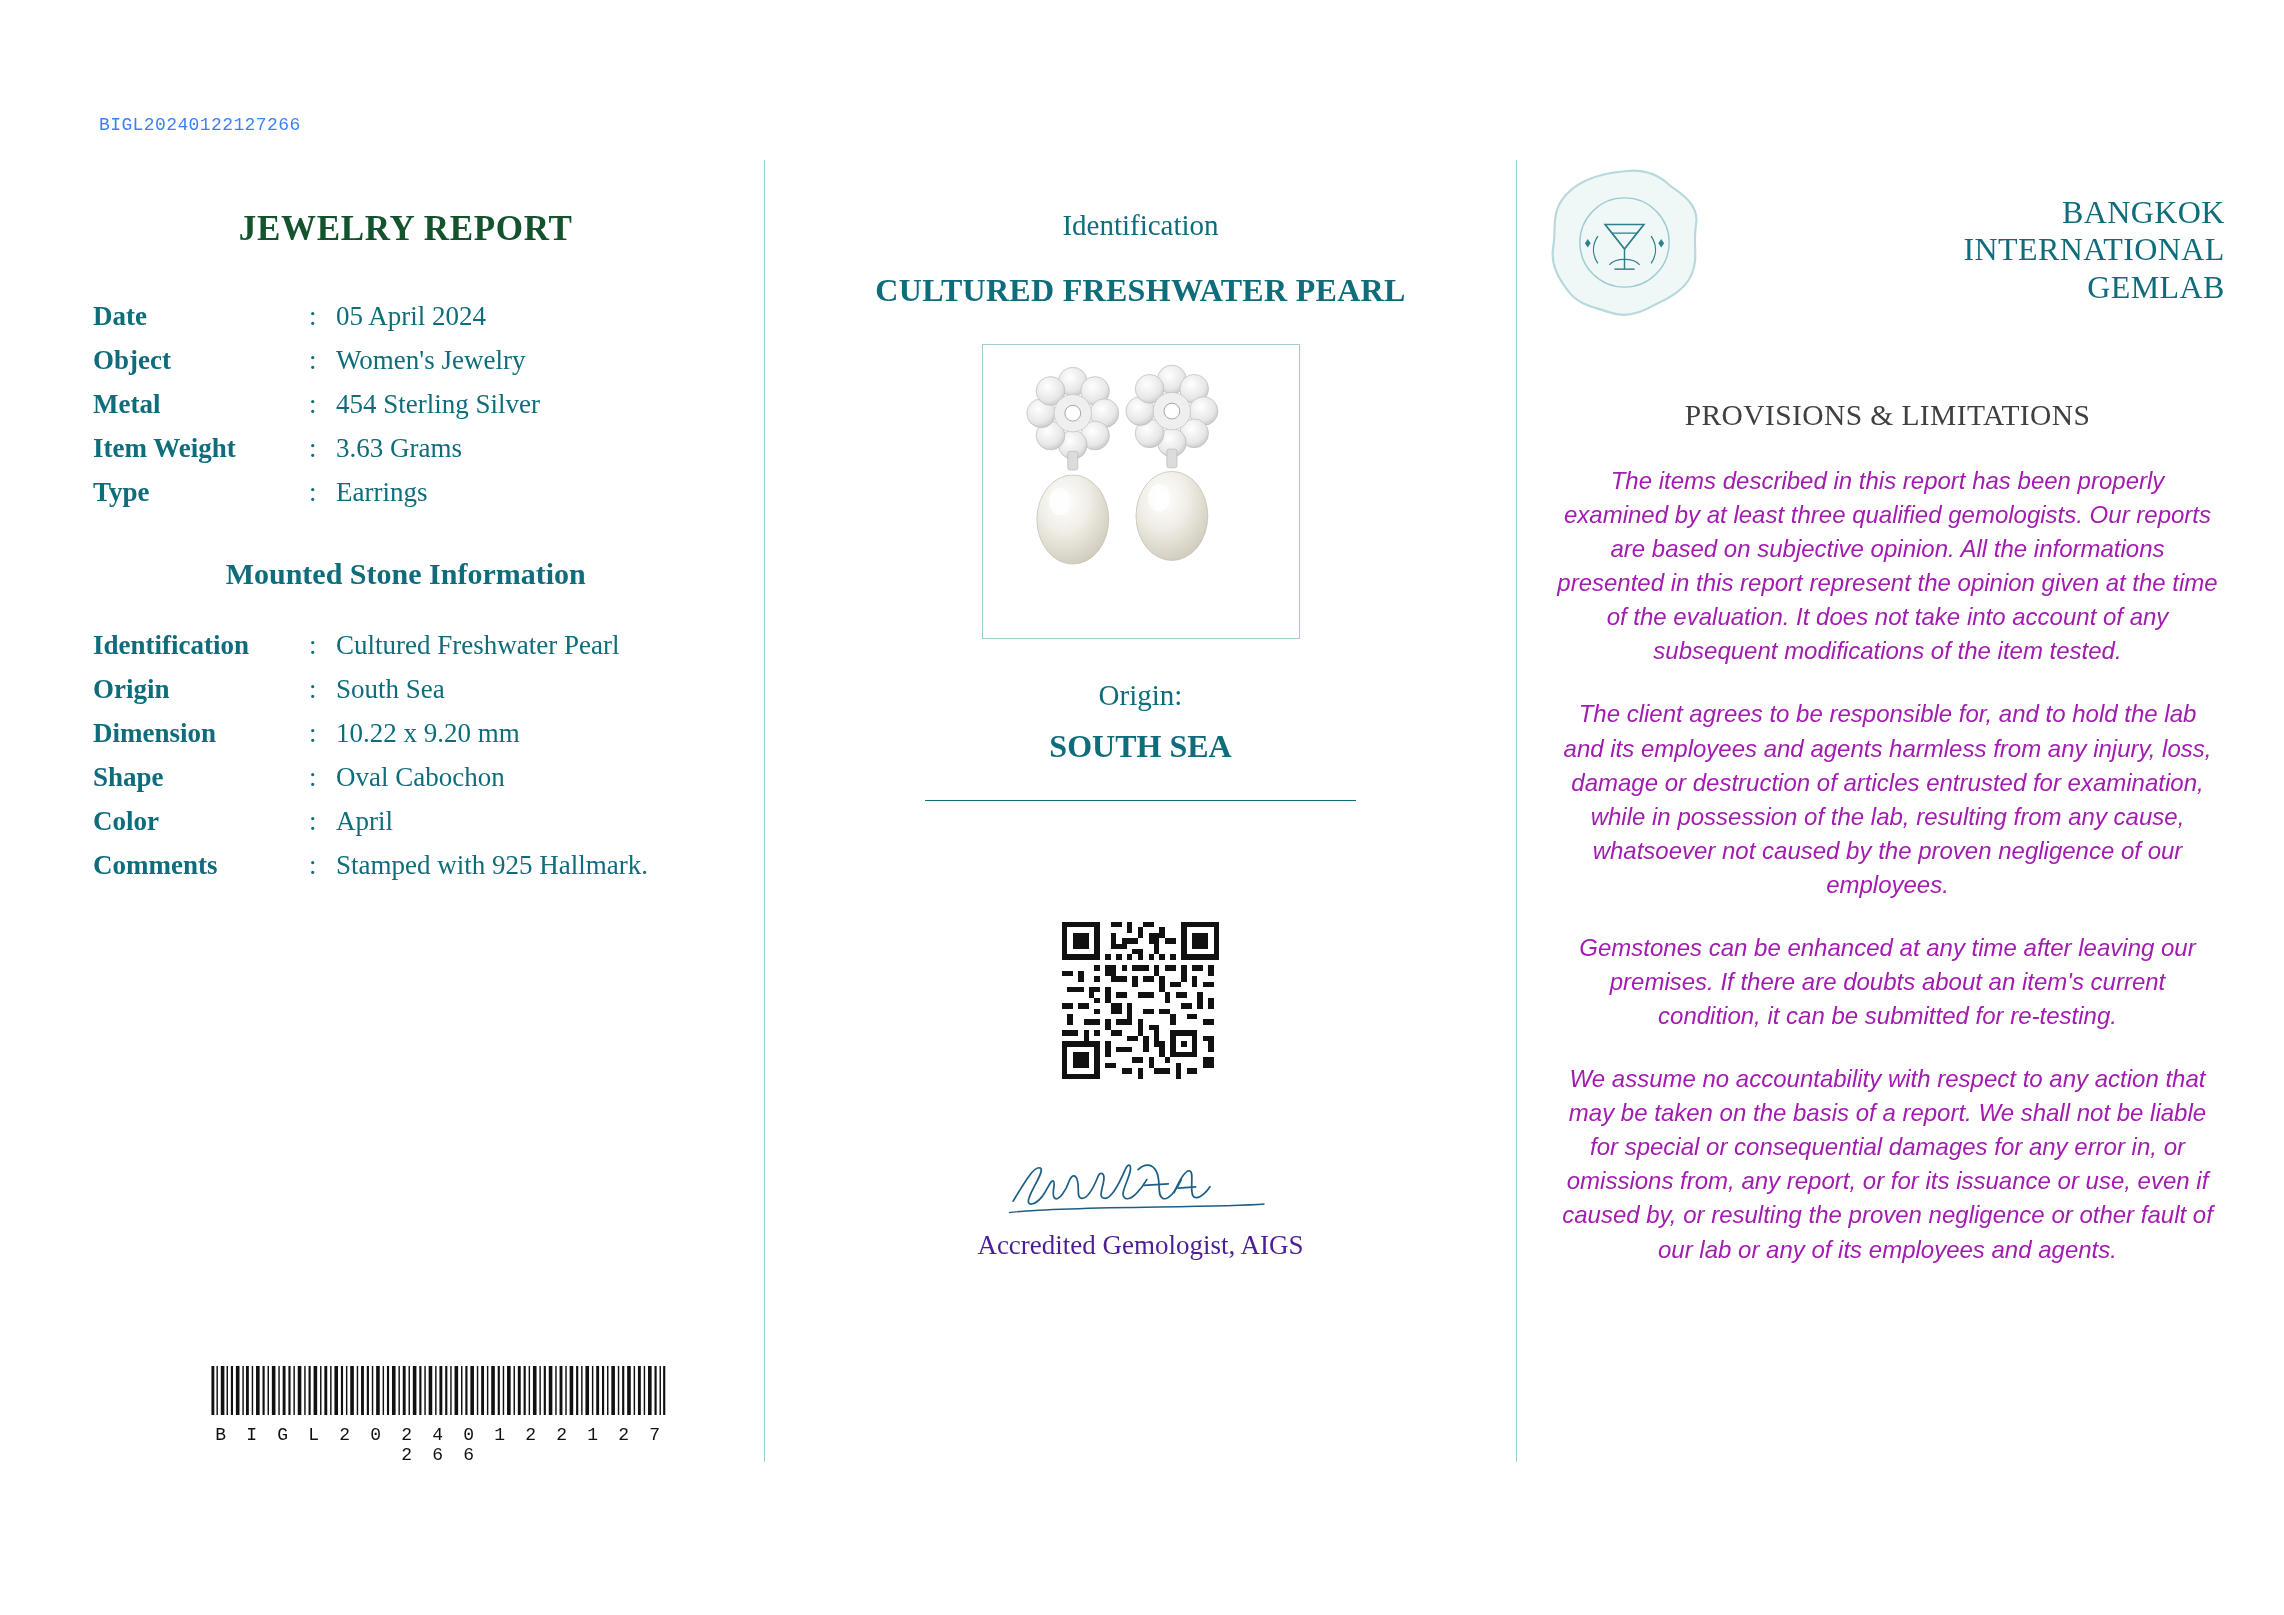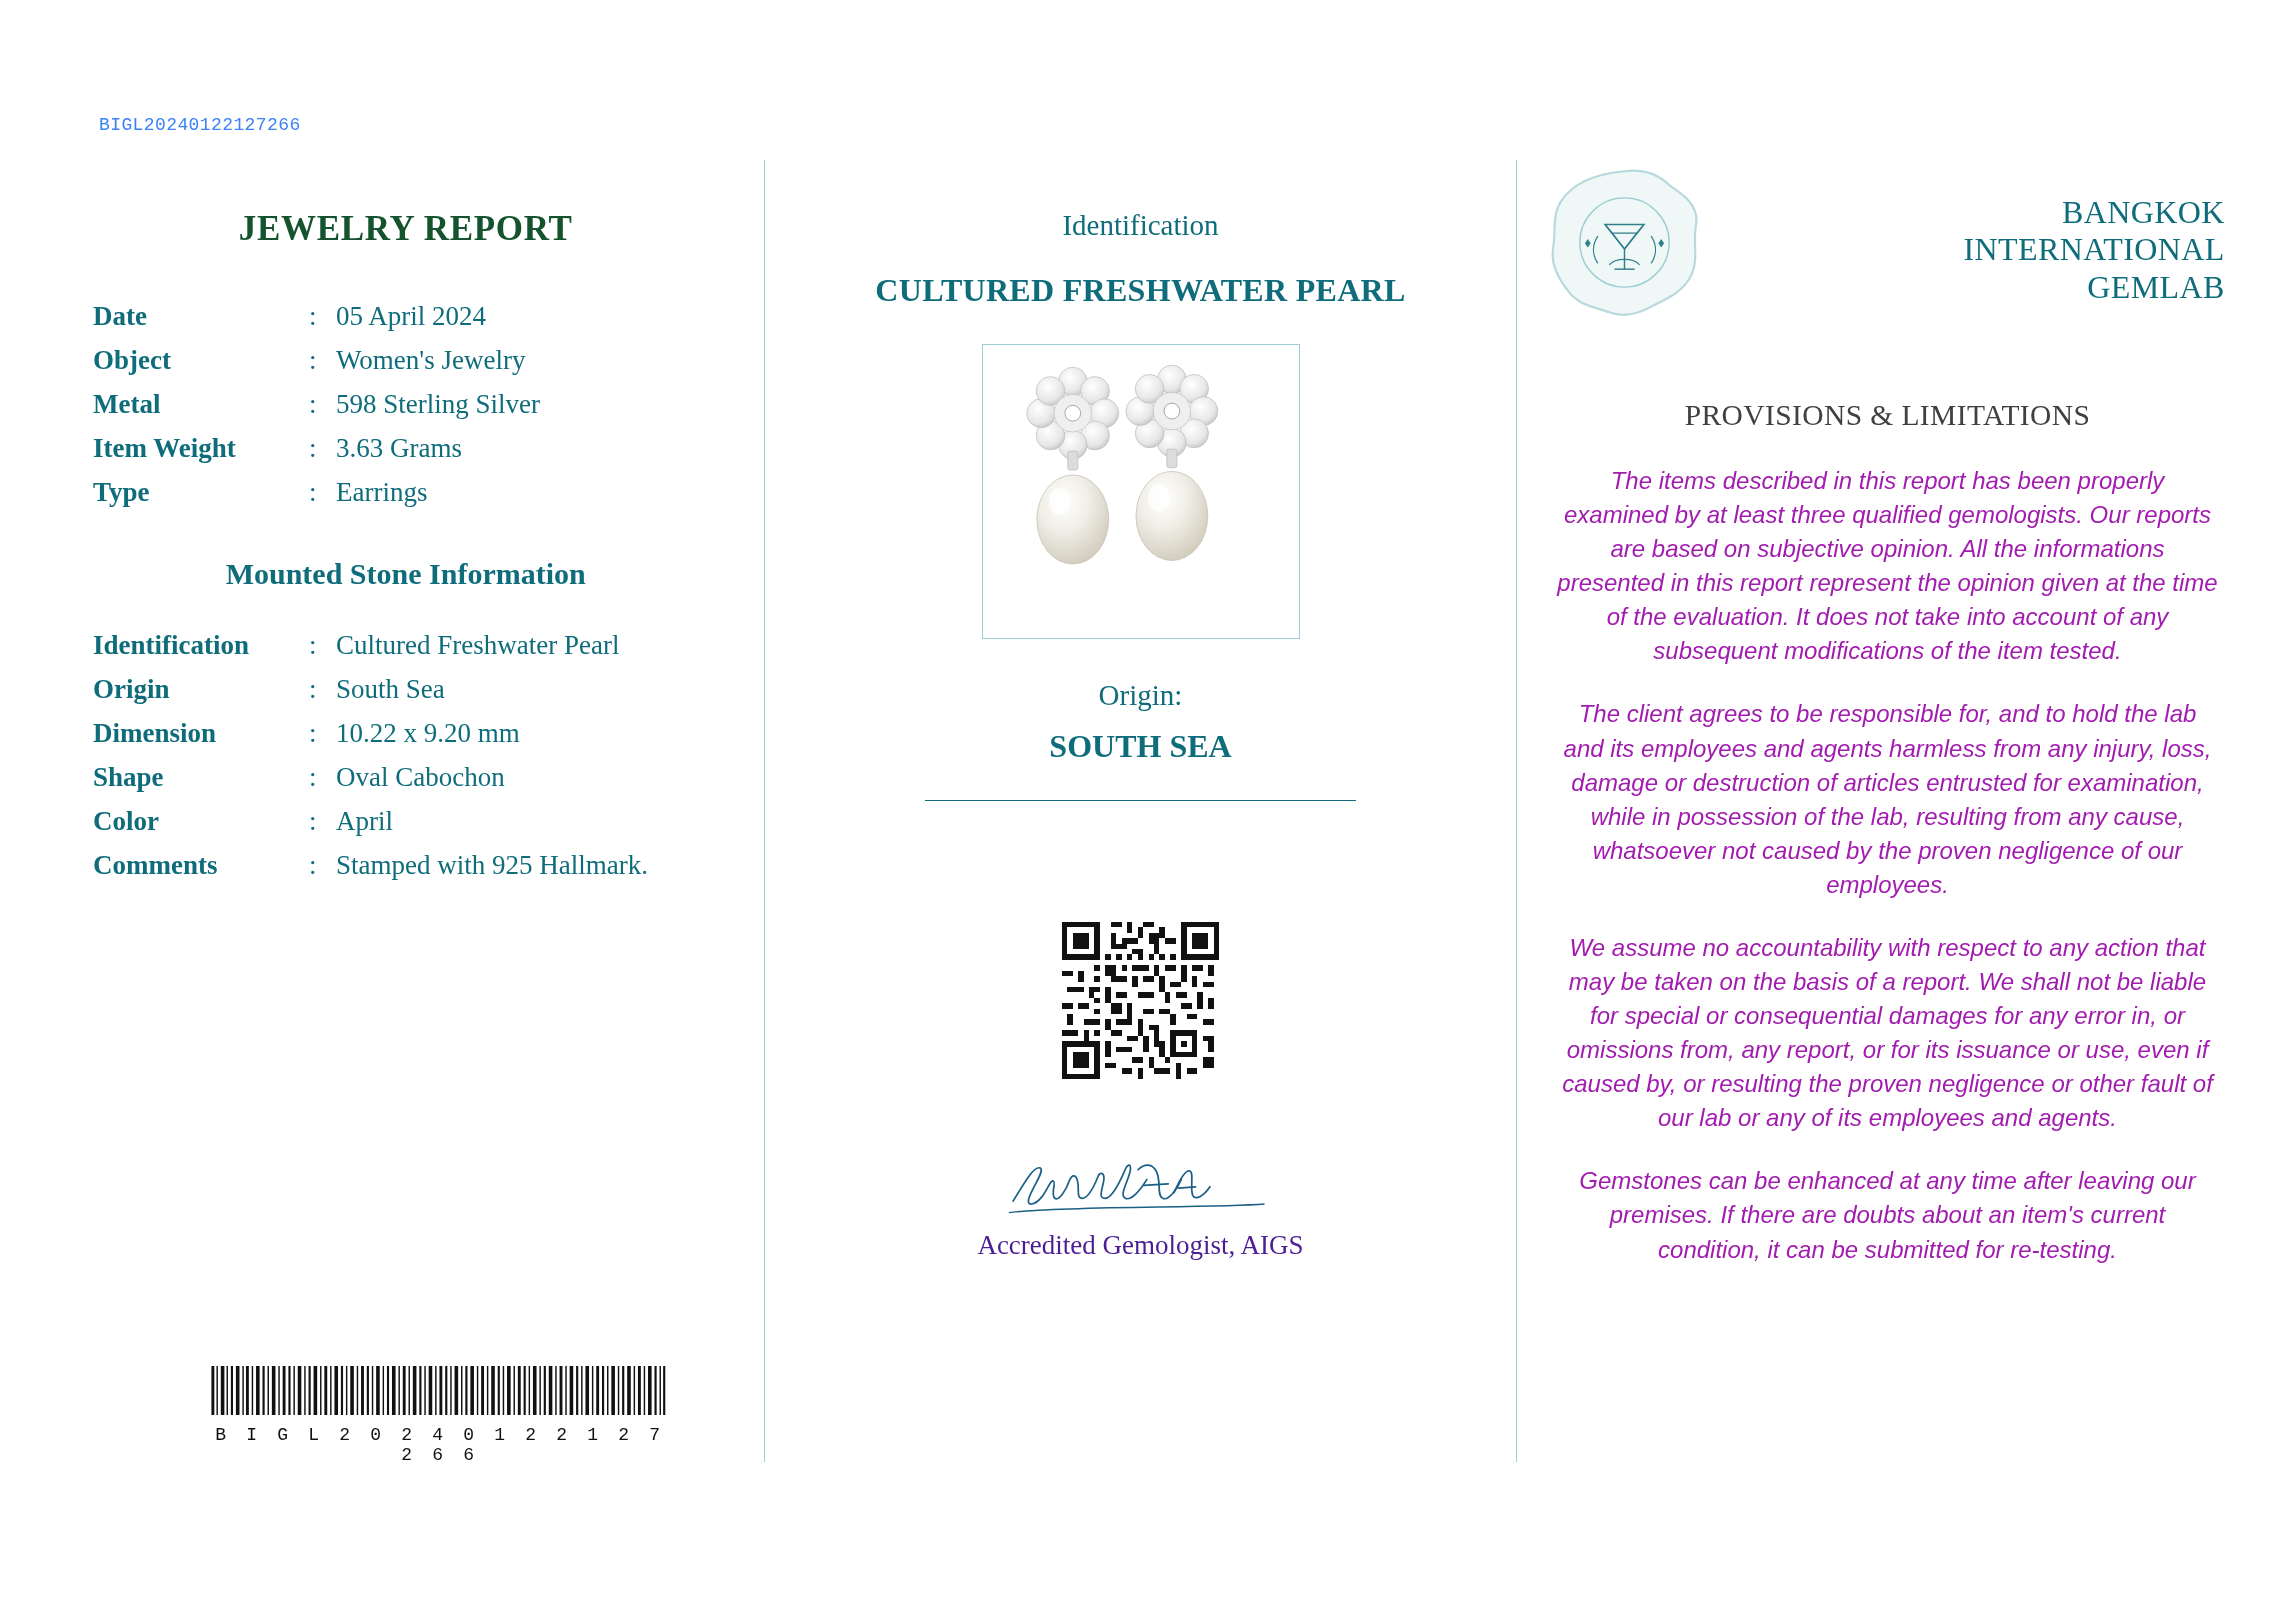--- a/index.html
+++ b/index.html
@@ -257,21 +257,21 @@
           <td class="v">05 April 2024</td>
         </tr>
         <tr>
           <td class="k">Object</td>
           <td class="c">:</td>
           <td class="v">Women's Jewelry</td>
         </tr>
         <tr>
           <td class="k">Metal</td>
           <td class="c">:</td>
-          <td class="v">598 Sterling Silver</td>
+          <td class="v">454 Sterling Silver</td>
         </tr>
         <tr>
           <td class="k">Item Weight</td>
           <td class="c">:</td>
           <td class="v">3.63 Grams</td>
         </tr>
         <tr>
           <td class="k">Type</td>
           <td class="c">:</td>
           <td class="v">Earrings</td>
@@ -648,19 +648,19 @@
         <div>INTERNATIONAL</div>
         <div>GEMLAB</div>
       </div>
     </div>
 
     <div class="prov-title">PROVISIONS &amp; LIMITATIONS</div>
 
     <div class="prov-body">
       <p class="prov-p">The items described in this report has been properly examined by at least three qualified gemologists. Our reports are based on subjective opinion. All the informations presented in this report represent the opinion given at the time of the evaluation. It does not take into account of any subsequent modifications of the item tested.</p>
       <p class="prov-p">The client agrees to be responsible for, and to hold the lab and its employees and agents harmless from any injury, loss, damage or destruction of articles entrusted for examination, while in possession of the lab, resulting from any cause, whatsoever not caused by the proven negligence of our employees.</p>
+      <p class="prov-p">Gemstones can be enhanced at any time after leaving our premises. If there are doubts about an item's current condition, it can be submitted for re-testing.</p>
       <p class="prov-p">We assume no accountability with respect to any action that may be taken on the basis of a report. We shall not be liable for special or consequential damages for any error in, or omissions from, any report, or for its issuance or use, even if caused by, or resulting the proven negligence or other fault of our lab or any of its employees and agents.</p>
-      <p class="prov-p">Gemstones can be enhanced at any time after leaving our premises. If there are doubts about an item's current condition, it can be submitted for re-testing.</p>
     </div>
   </div>
 
 </div>
 
 
 </body></html>

